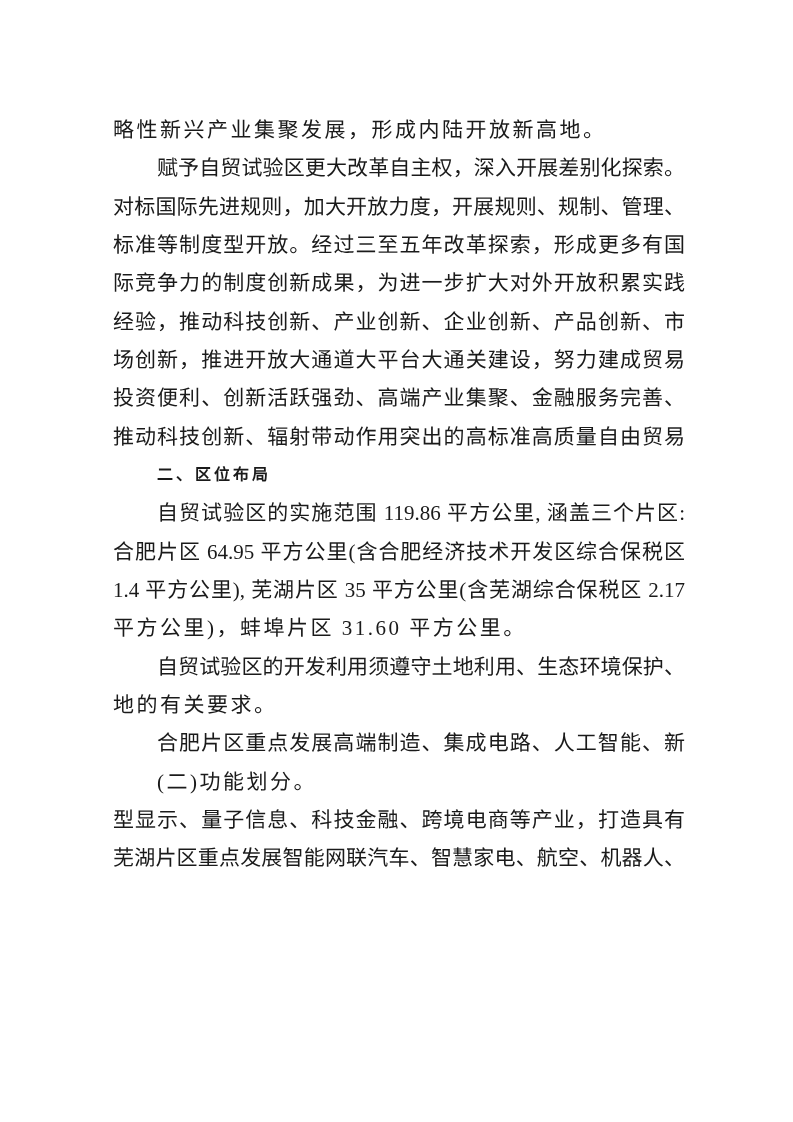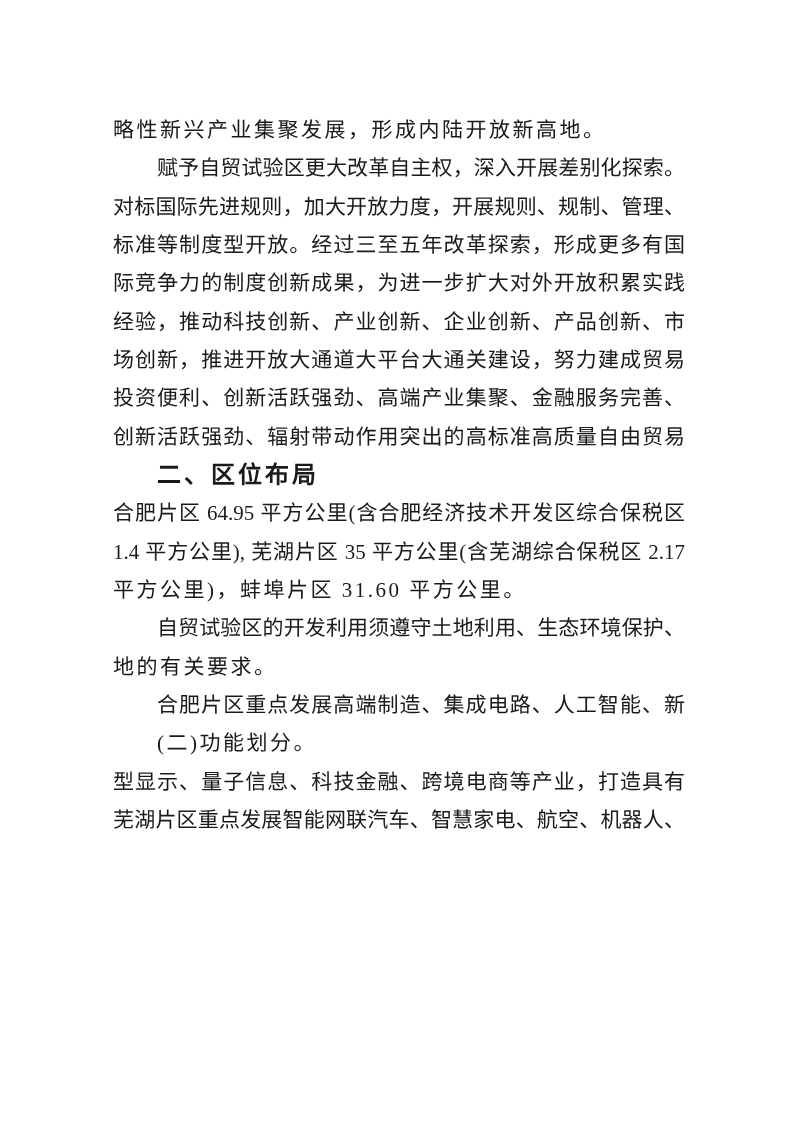--- a/index.html
+++ b/index.html
@@ -38,43 +38,44 @@
     text-align-last: justify;
     text-justify: inter-character;
   }
   .line.indent {
     text-indent: 44px;
   }
   
   .line.heading {
     font-family: "Liberation Sans", "DejaVu Sans", sans-serif;
     font-weight: bold;
-    font-size: 24px;
+    font-size: 16px;
     letter-spacing: 3px;
   }
   
   .line.subheading {
     letter-spacing: 2.5px;
   }
 </style>
 </head>
 <body>
 
 <div class="page" style="background: rgb(255, 255, 255); margin-top: 15px;">
   <div class="text-block" style="color: rgb(26, 26, 26);">
       <div class="line body">略性新兴产业集聚发展，形成内陆开放新高地。</div>
       <div class="line body indent fill">赋予自贸试验区更大改革自主权，深入开展差别化探索。</div>
       <div class="line body fill">对标国际先进规则，加大开放力度，开展规则、规制、管理、</div>
       <div class="line body fill">标准等制度型开放。经过三至五年改革探索，形成更多有国</div>
       <div class="line body fill">际竞争力的制度创新成果，为进一步扩大对外开放积累实践</div>
       <div class="line body fill">经验，推动科技创新、产业创新、企业创新、产品创新、市</div>
       <div class="line body fill">场创新，推进开放大通道大平台大通关建设，努力建成贸易</div>
       <div class="line body fill">投资便利、创新活跃强劲、高端产业集聚、金融服务完善、</div>
-      <div class="line body fill">创新活跃强劲、辐射带动作用突出的高标准高质量自由贸易</div>
+      <div class="line body fill">推动科技创新、辐射带动作用突出的高标准高质量自由贸易</div>
       <div class="line heading indent">二、区位布局</div>
+      <div class="line body indent fill">自贸试验区的实施范围 119.86 平方公里, 涵盖三个片区:</div>
       <div class="line body fill">合肥片区 64.95 平方公里(含合肥经济技术开发区综合保税区</div>
       <div class="line body fill">1.4 平方公里), 芜湖片区 35 平方公里(含芜湖综合保税区 2.17</div>
       <div class="line body">平方公里)，蚌埠片区 31.60 平方公里。</div>
       <div class="line body indent fill">自贸试验区的开发利用须遵守土地利用、生态环境保护、</div>
       <div class="line body">地的有关要求。</div>
       <div class="line body indent fill">合肥片区重点发展高端制造、集成电路、人工智能、新</div>
       <div class="line subheading indent">(二)功能划分。</div>
       <div class="line body fill">型显示、量子信息、科技金融、跨境电商等产业，打造具有</div>
       <div class="line body fill">芜湖片区重点发展智能网联汽车、智慧家电、航空、机器人、</div>
     </div>

